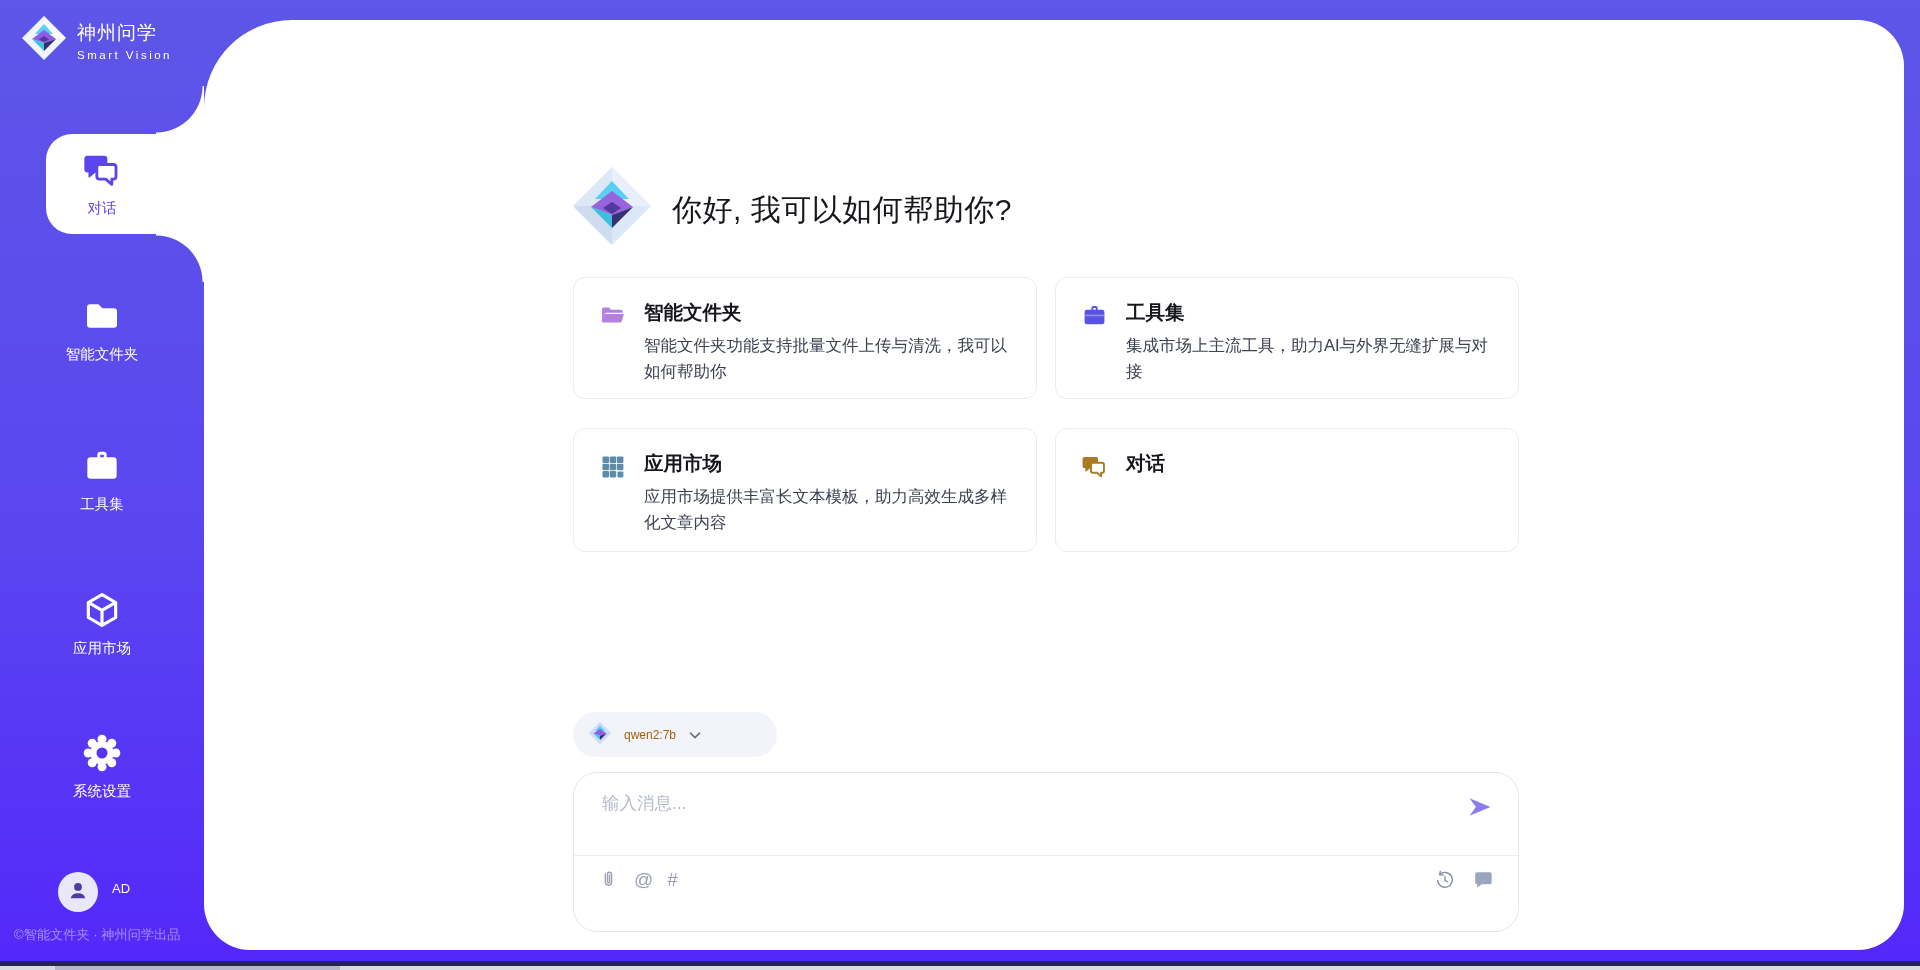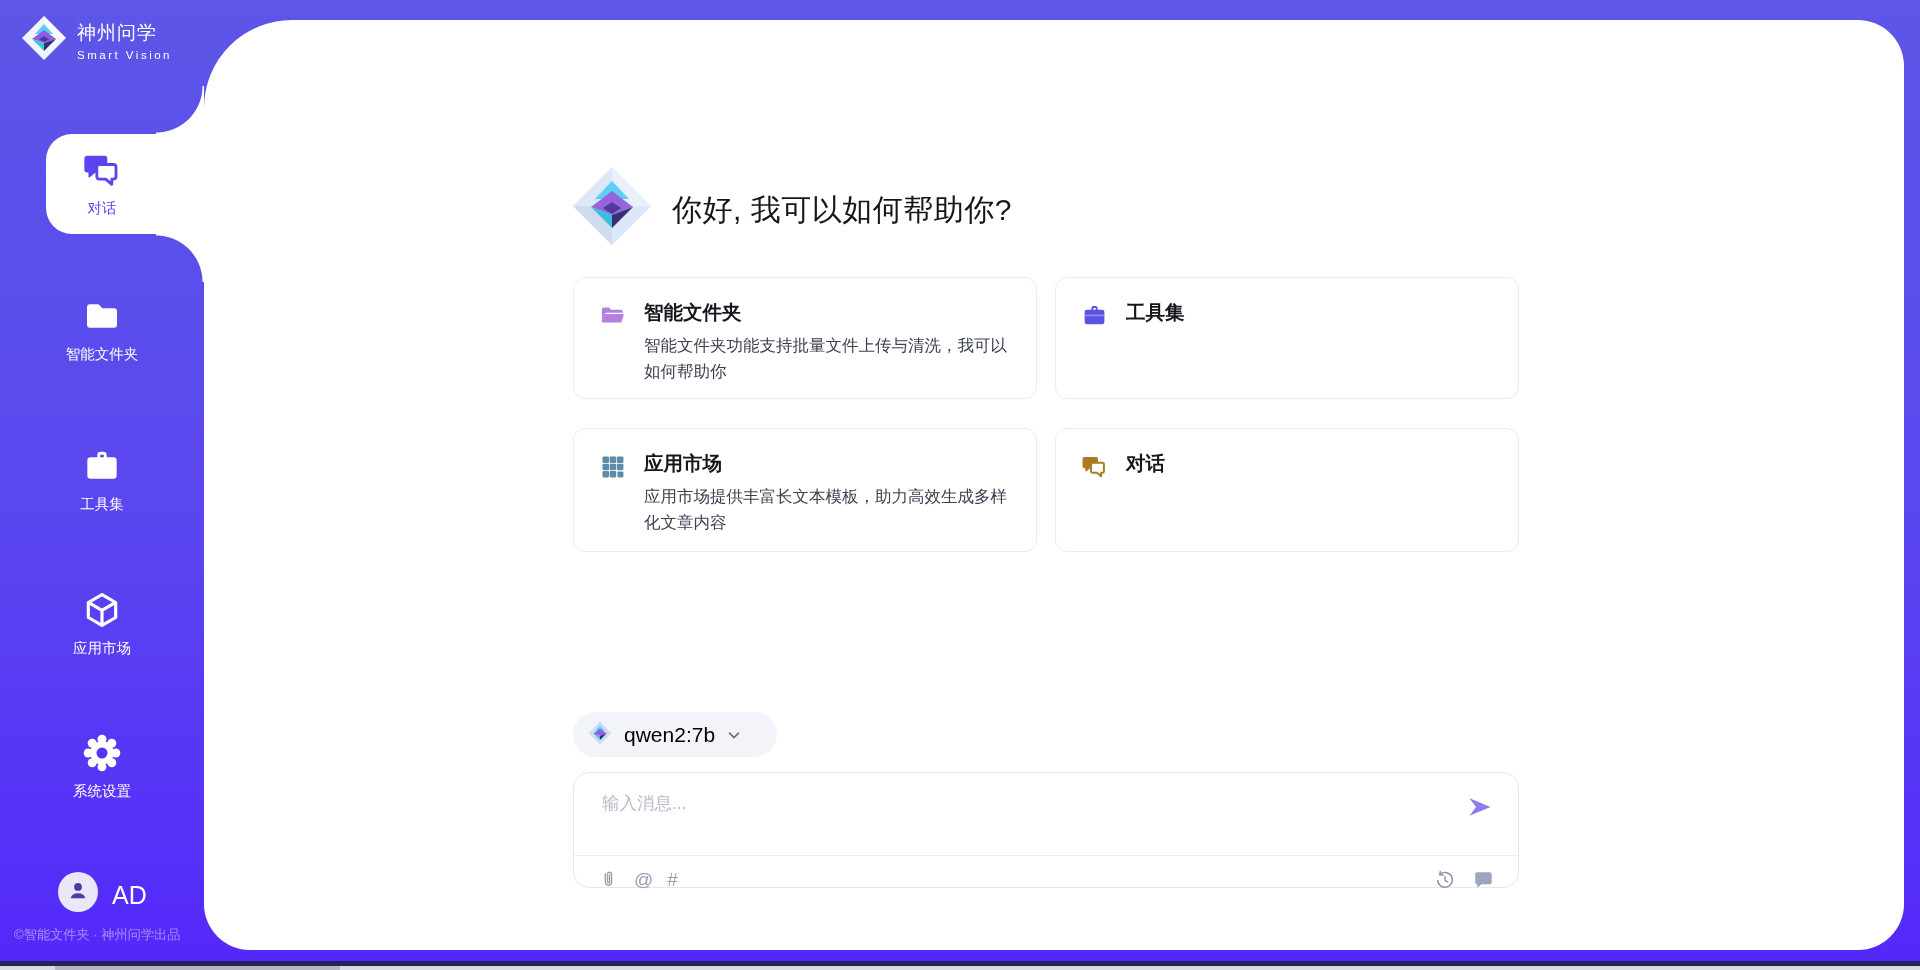--- a/index.html
+++ b/index.html
@@ -23,41 +23,41 @@
   .logo-text{margin-left:9px;color:#fff;}
   .logo-title{font-size:19px;font-weight:400;letter-spacing:1px;}
   .logo-sub{font-size:11.5px;letter-spacing:2.5px;margin-top:3px;font-weight:500;text-align:right;}
   .nav-item{position:absolute;left:0;width:204px;text-align:center;cursor:pointer;}
   .nav-item .nav-icon{display:inline-block;width:40px;height:40px;}
   .nav-label{margin-top:5px;font-size:14.5px;color:#ffffff;}
   .nav-item.active .nav-label{color:#5b45ee;}
   .nav-0{top:150px;} .nav-1{top:296px;} .nav-2{top:446px;} .nav-3{top:590px;} .nav-4{top:733px;}
   .avatar{position:absolute;left:58px;top:872px;width:40px;height:40px;border-radius:50%;
           background:#eae7fa;display:flex;align-items:center;justify-content:center;}
-  .avatar-name{position:absolute;left:112px;top:881px;color:#fff;font-size:25px;}
+  .avatar-name{position:absolute;left:112px;top:881px;color:#fff;font-size:13px;}
   .sidebar-footer{position:absolute;left:14px;top:926px;font-size:13.2px;color:rgba(255,255,255,0.45);}
   
   .hero-logo{position:absolute;left:570px;top:164px;}
   .hero-title{position:absolute;left:672px;top:190px;font-size:30px;font-weight:400;color:#15171c;letter-spacing:.5px;}
   
   .card{position:absolute;width:464px;height:122px;background:#fff;border:1px solid #ebecf2;
         border-radius:12px;box-sizing:border-box;cursor:pointer;}
   .card-1{left:573px;top:277px;} .card-2{left:1055px;top:277px;}
   .card-3{left:573px;top:428px;height:124px;} .card-4{left:1055px;top:428px;height:124px;}
   .card-icon{position:absolute;left:25px;top:24px;width:27px;height:27px;}
   .card-title{position:absolute;left:70px;top:21px;font-size:19.5px;font-weight:700;color:#15171c;}
   .card-desc{position:absolute;left:70px;top:55px;width:376px;font-size:16.5px;line-height:25.5px;color:#3c4150;}
   
   .model-pill{position:absolute;left:573px;top:712px;height:45px;width:204px;border-radius:23px;
               background:#f3f4fa;display:flex;align-items:center;cursor:pointer;box-sizing:border-box;padding:0 14px;}
-  .model-name{font-size:21px;color:#000000;margin-left:11px;}
+  .model-name{font-size:12px;color:#a16207;margin-left:11px;}
   .model-chevron{margin-left:10px;width:18px;height:18px;}
   
-  .composer{position:absolute;left:573px;top:772px;width:946px;height:116px;background:#fff;
-            border:1.4px solid #e5e6ef;border-radius:16px;box-sizing:border-box;}
+  .composer{position:absolute;left:573px;top:772px;width:946px;height:160px;background:#fff;
+            border:1.4px solid #e5e6ef;border-radius:24px;box-sizing:border-box;}
   .composer textarea{position:absolute;left:26px;top:16px;width:840px;height:56px;border:none;outline:none;
             resize:none;font-family:inherit;font-size:17.5px;color:#3c4150;background:transparent;}
   .composer textarea::placeholder{color:#b7bcca;}
   .send-btn{position:absolute;right:24px;top:20px;width:28px;height:28px;cursor:pointer;}
   .composer-divider{position:absolute;left:0;right:0;top:82px;border-top:1px solid #ededf2;}
   .tool-row-left{position:absolute;left:24px;top:96px;display:flex;align-items:center;gap:14px;color:#999fb0;}
   .tool-row-right{position:absolute;right:24px;top:96px;display:flex;align-items:center;gap:16px;color:#999fb0;}
   .tool-icon{width:22px;height:22px;cursor:pointer;}
   .tool-glyph{font-size:19px;cursor:pointer;line-height:22px;}
   
@@ -188,20 +188,21 @@
   </div>
 
   <div class="card card-2">
     <span class="card-icon">
       <svg width="27" height="27" viewBox="0 0 24 24">
         <path fill-rule="evenodd" fill="#5a52e0" d="M9.2 6.8V5.4a1.9 1.9 0 0 1 1.9-1.9h1.8a1.9 1.9 0 0 1 1.9 1.9v1.4h4a2 2 0 0 1 2 2v8.9a2 2 0 0 1-2 2H5.2a2 2 0 0 1-2-2V8.8a2 2 0 0 1 2-2zm1.7 0h2.2V5.3h-2.2z"></path>
         <rect x="3.4" y="11.2" width="17.2" height="1.5" fill="#ffffff" opacity="0.35"></rect>
       </svg>
     </span>
     <div class="card-title">工具集</div>
+    <div class="card-desc">集成市场上主流工具，助力AI与外界无缝扩展与对接</div>
   </div>
 
   <div class="card card-3">
     <span class="card-icon">
       <svg width="27" height="27" viewBox="0 0 24 24" fill="#5e8ca8">
         <rect x="3.1" y="3.1" width="5.8" height="5.8" rx="1"></rect>
           <rect x="9.5" y="3.1" width="5.8" height="5.8" rx="1"></rect>
           <rect x="15.9" y="3.1" width="5.8" height="5.8" rx="1"></rect>
         <rect x="3.1" y="9.5" width="5.8" height="5.8" rx="1"></rect>
           <rect x="9.5" y="9.5" width="5.8" height="5.8" rx="1"></rect>

